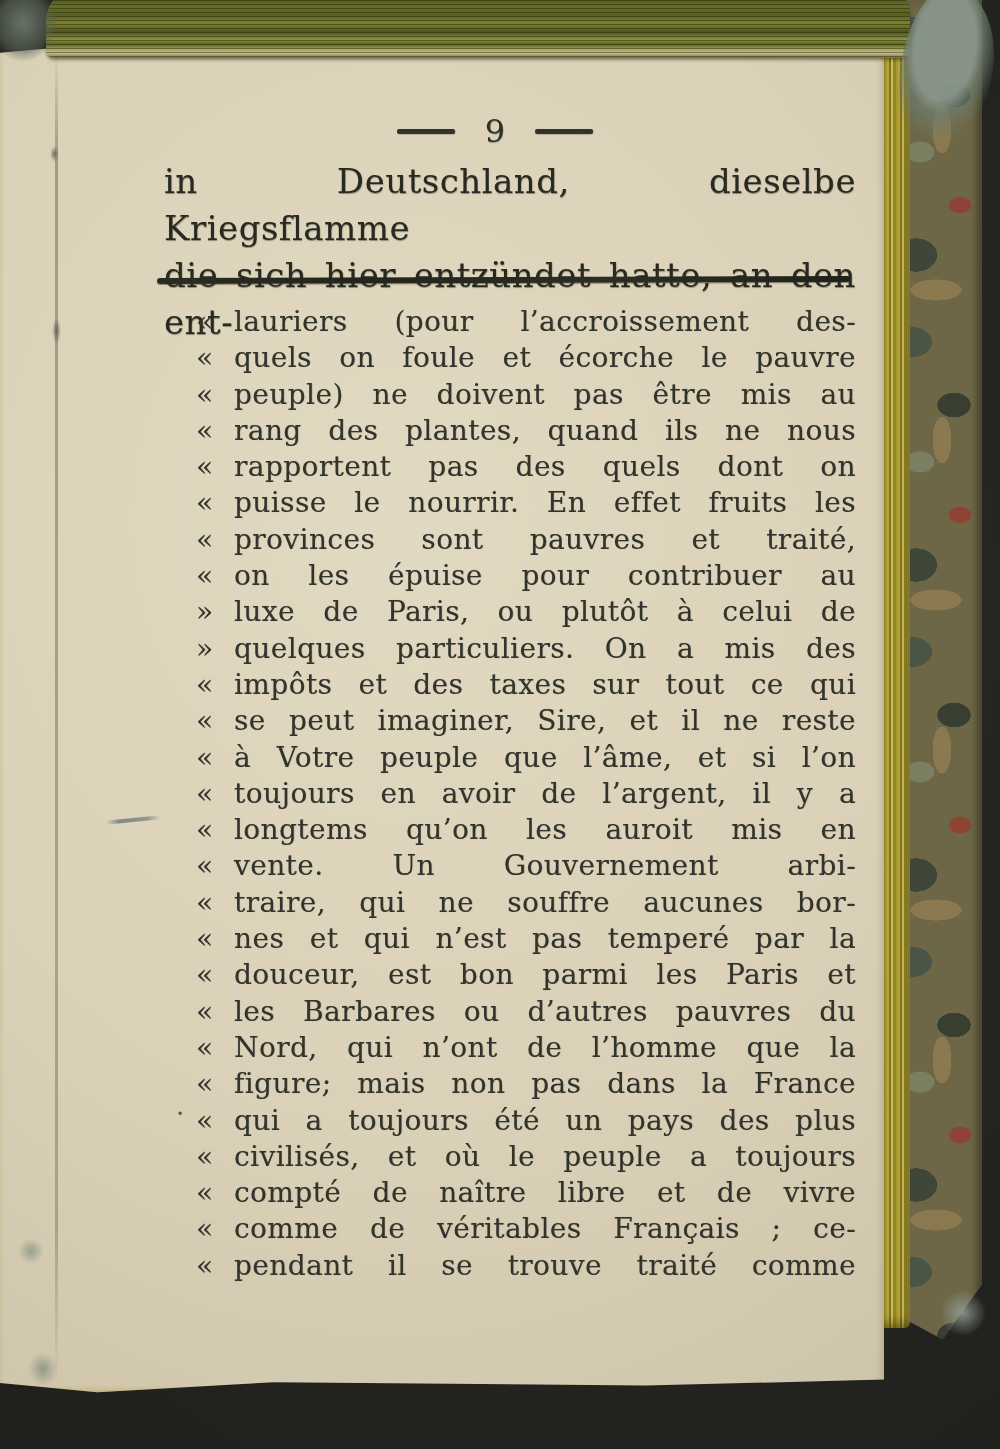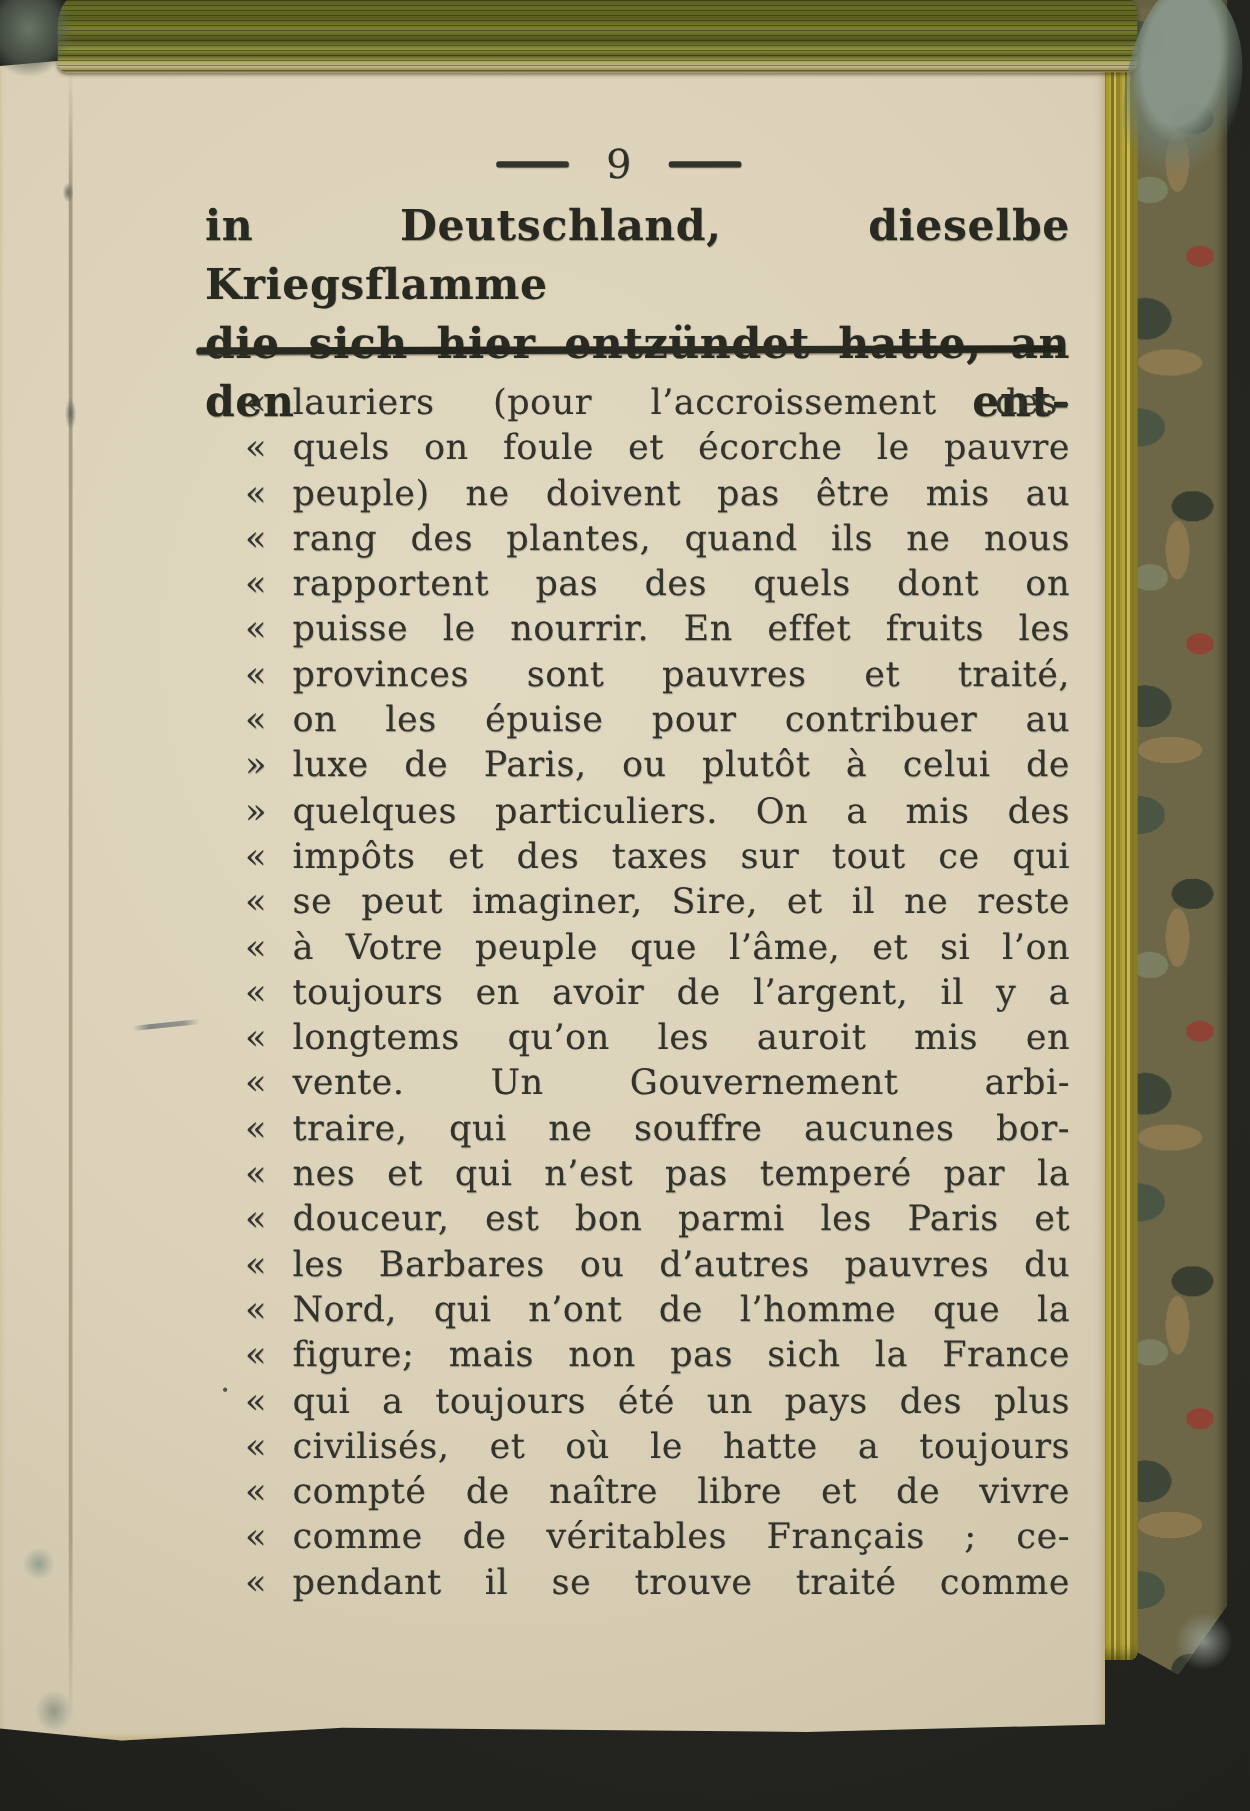--- a/index.html
+++ b/index.html
@@ -85,21 +85,21 @@
   .speck.k2{left:28px;top:1306px;width:30px;height:34px;background:radial-gradient(closest-side, rgba(96,116,104,.55), rgba(96,116,104,0));}
   .pagenum{
     position:absolute;left:140px;top:60px;width:710px;height:50px;
     display:flex;align-items:center;justify-content:center;gap:30px;
   }
   .pagenum .num{font-size:32px;color:#2e302a;text-shadow:0.4px 0.5px 0.8px rgba(46,48,42,.4);}
   .pagenum .dash{display:inline-block;width:58px;height:5px;background:#32342c;border-radius:2px;box-shadow:0.5px 0.5px 0.8px rgba(46,48,42,.4);}
 
   .fraktur{
     position:absolute;left:164px;top:112px;width:692px;
-    font-weight:bold;font-size:34px;line-height:47px;letter-spacing:0.5px;
+    font-weight:normal;font-size:34px;line-height:47px;letter-spacing:0.5px;
     color:#282a22;text-shadow:0.4px 0.5px 0.9px rgba(40,42,34,.45);
   }
   .fraktur .fline{text-align:justify;text-align-last:justify;}
 
   .rule{
     position:absolute;left:157px;top:231px;width:693px;height:6px;
     background:linear-gradient(to right, #2b2c22, #23241c 30%, #2c2d23 65%, #202119);
     border-radius:3px;transform:rotate(-0.15deg);
     box-shadow:0 1px 1px rgba(60,58,40,.5);
   }
@@ -233,29 +233,29 @@
         <div class="tline">
           <span class="q">«</span>
           <span class="t">les Barbares ou d’autres pauvres du</span>
         </div>
         <div class="tline">
           <span class="q">«</span>
           <span class="t">Nord, qui n’ont de l’homme que la</span>
         </div>
         <div class="tline">
           <span class="q">«</span>
-          <span class="t">figure; mais non pas sich la France</span>
+          <span class="t">figure; mais non pas dans la France</span>
         </div>
         <div class="tline">
           <span class="q">«</span>
           <span class="t">qui a toujours été un pays des plus</span>
         </div>
         <div class="tline">
           <span class="q">«</span>
-          <span class="t">civilisés, et où le hatte a toujours</span>
+          <span class="t">civilisés, et où le peuple a toujours</span>
         </div>
         <div class="tline">
           <span class="q">«</span>
           <span class="t">compté de naître libre et de vivre</span>
         </div>
         <div class="tline">
           <span class="q">«</span>
           <span class="t">comme de véritables Français ; ce-</span>
         </div>
         <div class="tline">

